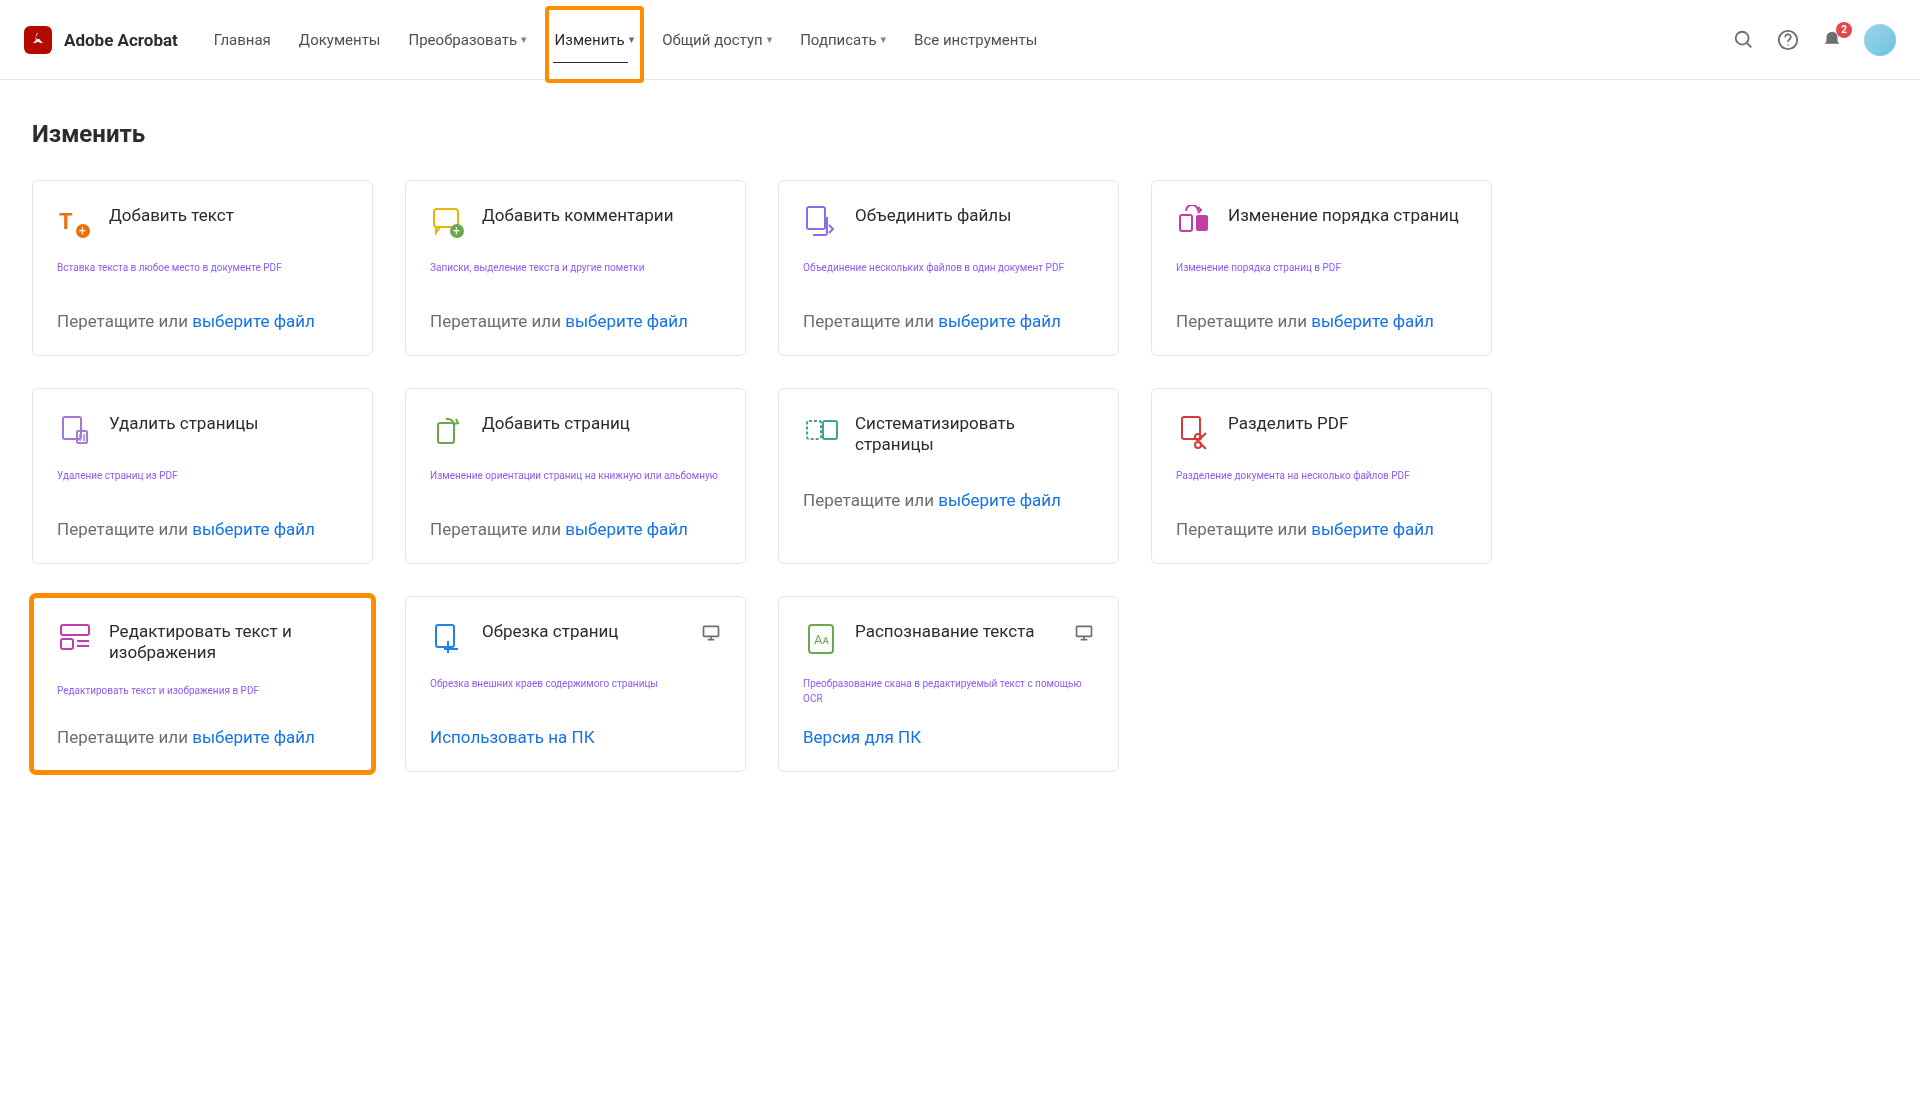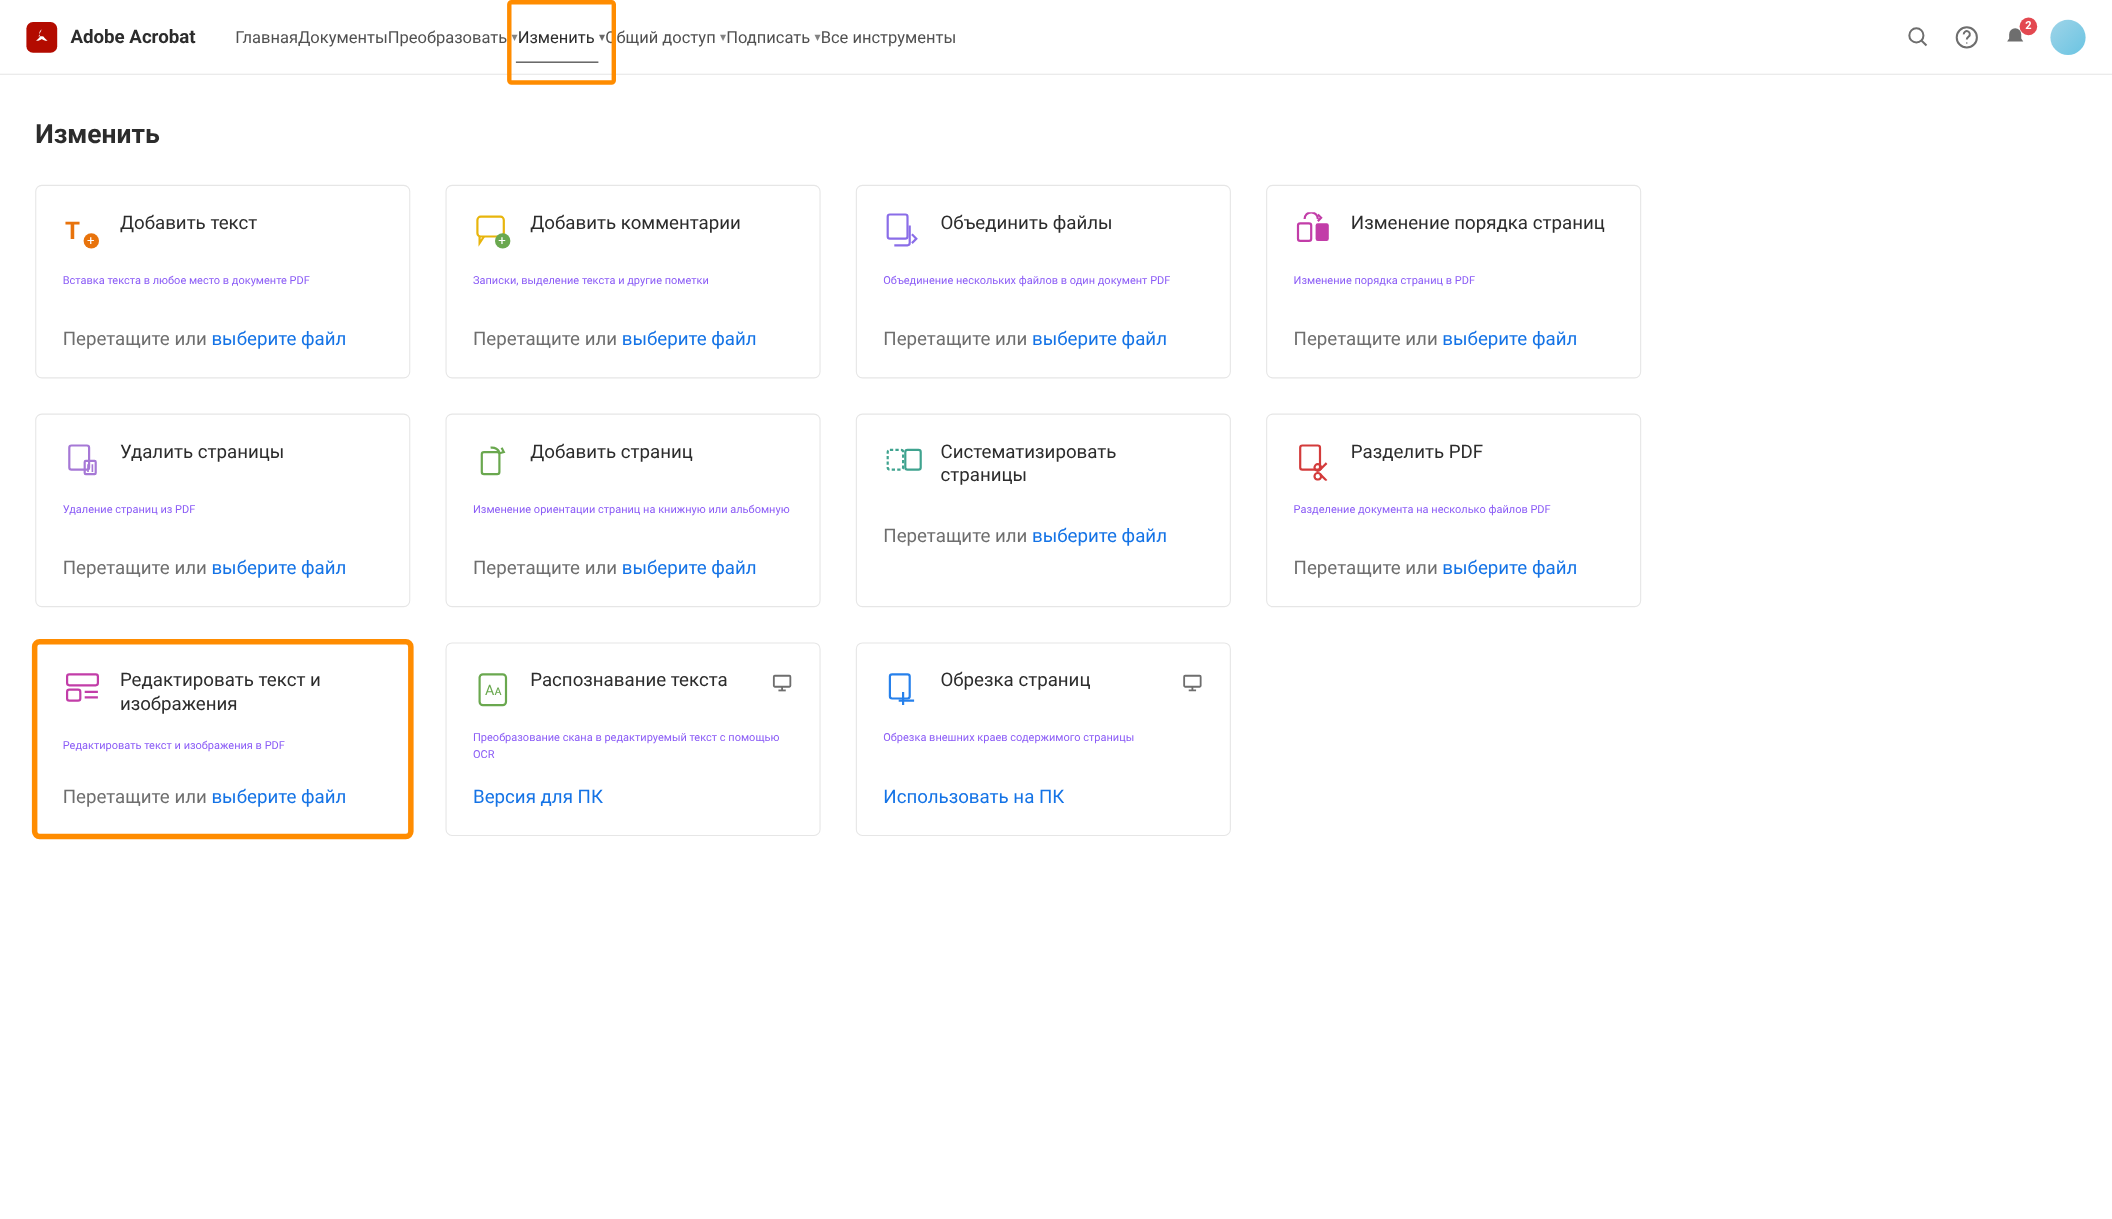--- a/index.html
+++ b/index.html
@@ -1,18 +1,18 @@
 <!DOCTYPE html>
 <html><head>
 <meta charset="utf-8">
 <style>
 * { margin: 0; padding: 0; box-sizing: border-box; }
 body { font-family: -apple-system, BlinkMacSystemFont, "Segoe UI", Roboto, Helvetica, Arial, sans-serif; background: #fff; color: #2c2c2c; }
 
-.topbar { display: flex; align-items: center; height: 68px; padding: 0 24px; border-bottom: 1px solid #e6e6e6; }
+.topbar { display: flex; align-items: center; height: 80px; padding: 0 24px; border-bottom: 1px solid #e6e6e6; }
 .logo-wrap { display: flex; align-items: center; gap: 12px; margin-right: 36px; }
 .logo-icon { width: 28px; height: 28px; background: #b30b00; border-radius: 6px; display: flex; align-items: center; justify-content: center; }
 .logo-icon svg { width: 18px; height: 18px; }
 .logo-text { font-weight: 700; font-size: 17px; color: #2c2c2c; }
 .nav-item { font-size: 15px; color: #505050; cursor: pointer; display: flex; align-items: center; gap: 4px; padding: 20px 0; white-space: nowrap; }
 .nav-item.active { color: #2c2c2c; }
 .nav-item .chev { font-size: 11px; opacity: .7; }
 
 .topbar-right { display: flex; align-items: center; gap: 20px; }
 .icon-btn { width: 24px; height: 24px; cursor: pointer; color: #6e6e6e; position: relative; display: flex; align-items: center; justify-content: center; }
@@ -26,21 +26,21 @@
 .card { border: 1px solid #e6e6e6; border-radius: 6px; padding: 24px; min-height: 176px; display: flex; flex-direction: column; position: relative; }
 .card.highlighted { outline: 5px solid #ff8c00; outline-offset: -2px; border-radius: 4px; justify-content: space-between; }
 .card-head { display: flex; align-items: flex-start; gap: 16px; margin-bottom: 20px; }
 .card-icon { width: 36px; height: 36px; flex-shrink: 0; }
 .card-title { font-size: 17px; font-weight: 400; color: #2c2c2c; line-height: 1.25; }
 .card-desc { font-size: 10px; color: #8b5cf6; line-height: 1.45; flex: 1; }
 .card-action { font-size: 17px; color: #6e6e6e; margin-top: 14px; }
 .card-action a { color: #1473e6; text-decoration: none; cursor: pointer; }
 .card-monitor { position: absolute; top: 26px; right: 24px; color: #6e6e6e; }
 
-.nav-wrap { position: relative; display: flex; align-items: flex-end; flex: 1; }
+.nav-wrap { position: relative; display: flex; align-items: flex-end; gap: 28px; flex: 1; }
 #nav-edit-container { position: relative; }
 #nav-edit-highlight { position: absolute; top: -5px; left: -10px; right: -10px; bottom: -14px; border: 4px solid #ff8c00; border-radius: 4px; pointer-events: none; }
 #nav-edit-underline { position: absolute; bottom: 6px; left: -2px; right: 6px; border-top: 1px solid #2c2c2c; }
 </style>
 </head>
 <body>
 
 <div class="topbar">
   <div class="logo-wrap">
     <div class="logo-icon">
@@ -255,45 +255,45 @@
       <div class="card-monitor">
         <svg viewBox="0 0 24 24" width="20" height="20" fill="none" stroke="currentColor" stroke-width="2">
             <rect x="3" y="4" width="18" height="12" rx="1"></rect>
             <line x1="8" y1="20" x2="16" y2="20"></line>
             <line x1="12" y1="16" x2="12" y2="20"></line>
           </svg>
       </div>
       <div class="card-head">
         <div class="card-icon">
           <svg viewBox="0 0 36 36">
-              <rect x="6" y="4" width="24" height="28" rx="3" fill="none" stroke="#6aa84f" stroke-width="2"></rect>
-              <text x="11" y="23" font-size="13" fill="#6aa84f">Aᴀ</text>
-            </svg>
-        </div>
-        <div class="card-title">Распознавание текста</div>
-      </div>
-      <div class="card-desc">Преобразование скана в редактируемый текст с помощью OCR</div>
-      <div class="card-action"><a>Версия для ПК</a></div>
+              <rect x="6" y="4" width="18" height="22" rx="2" fill="none" stroke="#2680eb" stroke-width="2"></rect>
+              <path d="M18 20v12M14 28h14" stroke="#2680eb" stroke-width="2"></path>
+            </svg>
+        </div>
+        <div class="card-title">Обрезка страниц</div>
+      </div>
+      <div class="card-desc">Обрезка внешних краев содержимого страницы</div>
+      <div class="card-action"><a>Использовать на ПК</a></div>
     </div>
 
     <div class="card">
       <div class="card-monitor">
         <svg viewBox="0 0 24 24" width="20" height="20" fill="none" stroke="currentColor" stroke-width="2">
             <rect x="3" y="4" width="18" height="12" rx="1"></rect>
             <line x1="8" y1="20" x2="16" y2="20"></line>
             <line x1="12" y1="16" x2="12" y2="20"></line>
           </svg>
       </div>
       <div class="card-head">
         <div class="card-icon">
           <svg viewBox="0 0 36 36">
-              <rect x="6" y="4" width="18" height="22" rx="2" fill="none" stroke="#2680eb" stroke-width="2"></rect>
-              <path d="M18 20v12M14 28h14" stroke="#2680eb" stroke-width="2"></path>
-            </svg>
-        </div>
-        <div class="card-title">Обрезка страниц</div>
-      </div>
-      <div class="card-desc">Обрезка внешних краев содержимого страницы</div>
-      <div class="card-action"><a>Использовать на ПК</a></div>
+              <rect x="6" y="4" width="24" height="28" rx="3" fill="none" stroke="#6aa84f" stroke-width="2"></rect>
+              <text x="11" y="23" font-size="13" fill="#6aa84f">Aᴀ</text>
+            </svg>
+        </div>
+        <div class="card-title">Распознавание текста</div>
+      </div>
+      <div class="card-desc">Преобразование скана в редактируемый текст с помощью OCR</div>
+      <div class="card-action"><a>Версия для ПК</a></div>
     </div>
 
   </div>
 </div>
 
 </body></html>

